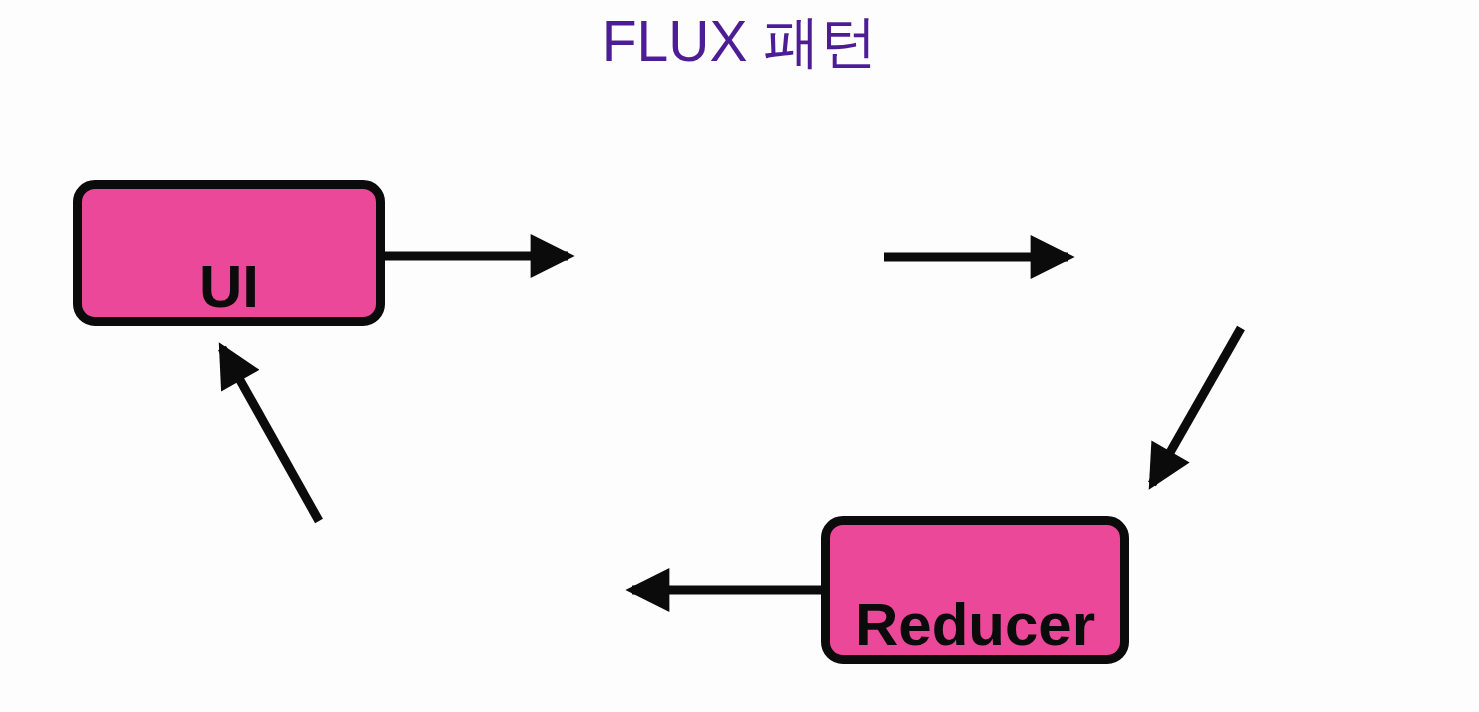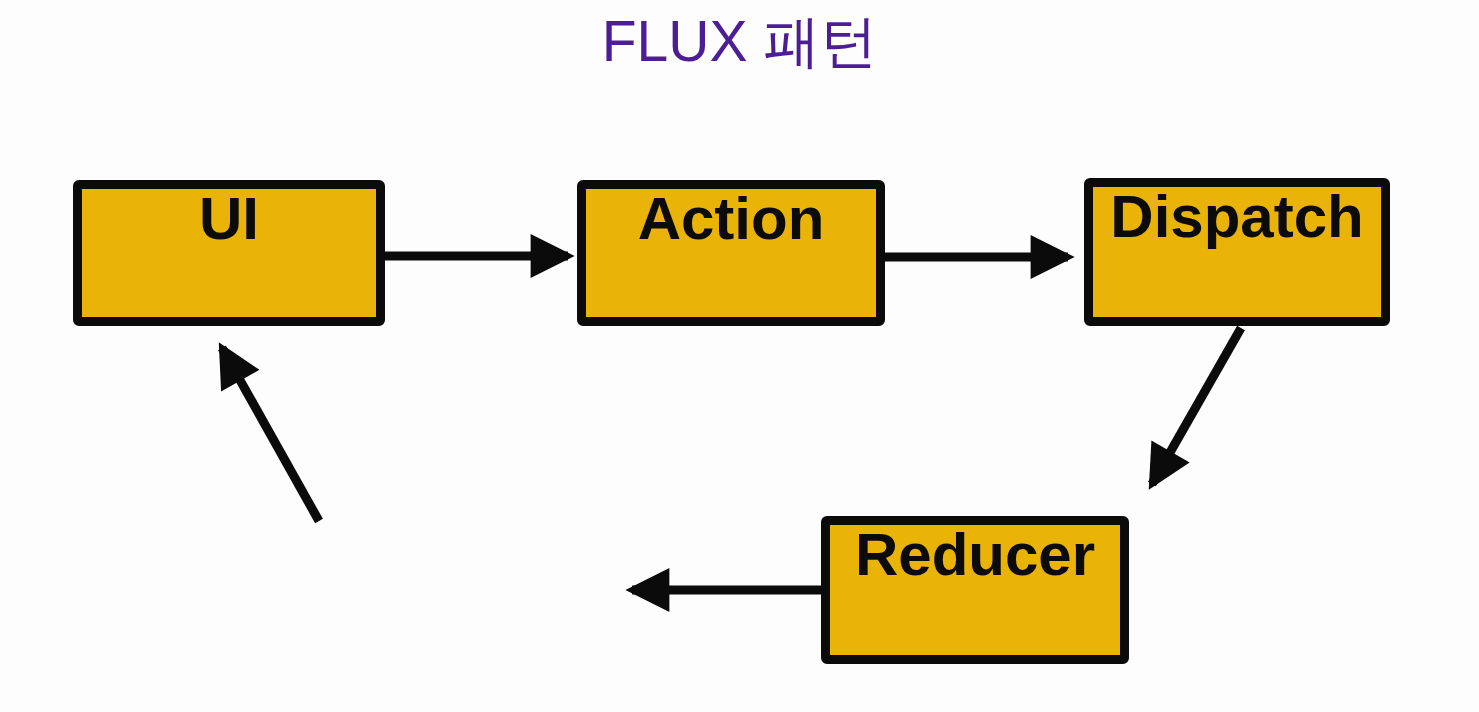--- a/index.html
+++ b/index.html
@@ -31,24 +31,24 @@
     position: absolute;
     top: 0;
     left: 0;
     width: 1479px;
     height: 712px;
   }
   .node {
     position: absolute;
     box-sizing: border-box;
     border: 9px solid #0b0b0b;
-    border-radius: 6px;
-    background: #eab308;
+    border-radius: 22px;
+    background: #ec4899;
     display: flex;
-    align-items: flex-start;
+    align-items: flex-end;
     justify-content: center;
   }
   .node-label {
     font-size: 60px;
     font-weight: bold;
     color: #0b0b0b;
     line-height: 1;
     white-space: nowrap;
   }
   .node-ui       { left: 73px;   top: 180px; width: 312px; height: 146px; }
@@ -79,26 +79,20 @@
 
     <line x1="826" y1="590" x2="632" y2="590" stroke="#0b0b0b" stroke-width="9" marker-end="url(#ah)"></line>
 
     <line x1="319" y1="521" x2="222" y2="348" stroke="#0b0b0b" stroke-width="9" marker-end="url(#ah)"></line>
   </svg>
 
   <div class="node node-ui">
     <span class="node-label">UI</span>
   </div>
 
-  <div class="node node-action">
-    <span class="node-label">Action</span>
-  </div>
 
-  <div class="node node-dispatch">
-    <span class="node-label">Dispatch</span>
-  </div>
 
 
   <div class="node node-reducer">
     <span class="node-label">Reducer</span>
   </div>
 
 </div>
 
 </body></html>

